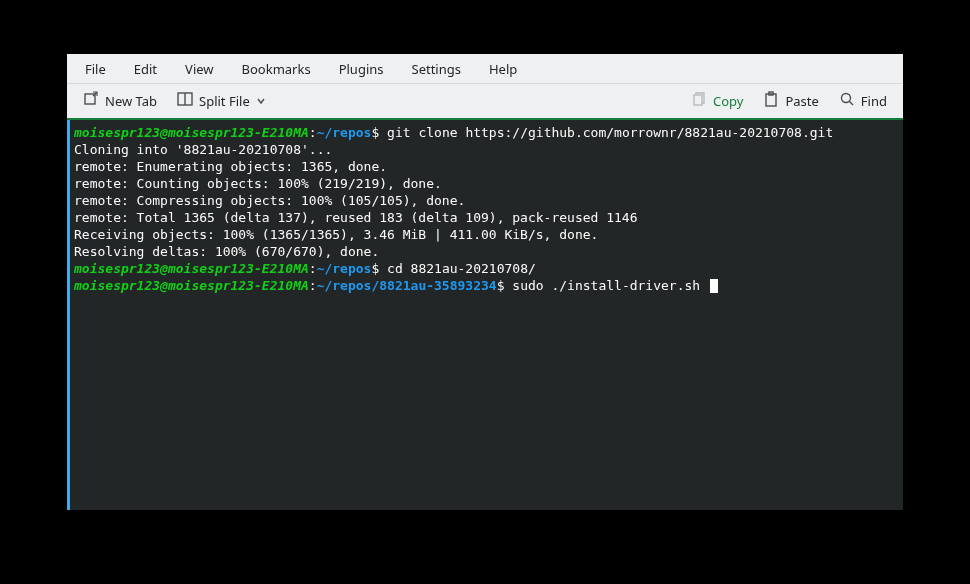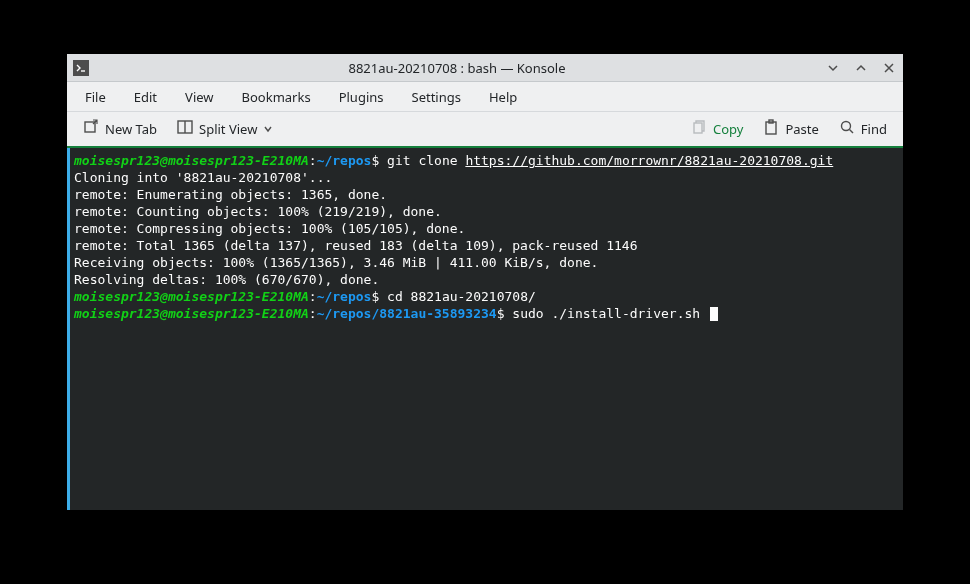--- a/index.html
+++ b/index.html
@@ -96,60 +96,34 @@
     font-size: 13px;
     line-height: 17px;
     color: #fcfcfc;
     overflow: hidden;
     border-left: 3px solid #3daee9;
     position: relative;
   }
   .term-line { white-space: pre; }
   .green { color: #11d116; font-weight: bold; font-style: italic; }
   .blue  { color: #1d99f3; font-weight: bold; }
-  .link  { color: #fcfcfc; text-decoration: underline; }
+  .link  { color: #fcfcfc; }
   .cursor {
     display: inline-block;
     width: 8px; height: 14px;
     background: #fcfcfc;
     vertical-align: text-bottom;
     margin-left: 2px;
   }
 </style>
 </head>
 <body>
 
 <div class="window">
 
-  <div class="titlebar">
-    <div class="title-icon">
-      <svg viewBox="0 0 10 10">
-          <path d="M1 2 L4 5 L1 8" stroke="#fff" stroke-width="1.4" fill="none"></path>
-          <path d="M5 8 L9 8" stroke="#fff" stroke-width="1.4"></path>
-        </svg>
-    </div>
-    <div class="title-text">8821au-20210708 : bash — Konsole</div>
-    <div class="title-controls">
-      <div class="title-btn">
-        <svg viewBox="0 0 14 14">
-            <path d="M3 5 L7 9 L11 5"></path>
-          </svg>
-      </div>
-      <div class="title-btn">
-        <svg viewBox="0 0 14 14">
-            <path d="M3 9 L7 5 L11 9"></path>
-          </svg>
-      </div>
-      <div class="title-btn">
-        <svg viewBox="0 0 14 14">
-            <path d="M3 3 L11 11 M11 3 L3 11"></path>
-          </svg>
-      </div>
-    </div>
-  </div>
 
   <div class="menubar">
     <div class="menu-item">File</div>
     <div class="menu-item">Edit</div>
     <div class="menu-item">View</div>
     <div class="menu-item">Bookmarks</div>
     <div class="menu-item">Plugins</div>
     <div class="menu-item">Settings</div>
     <div class="menu-item">Help</div>
   </div>
@@ -165,21 +139,21 @@
       </span>
       <span>New Tab</span>
     </div>
     <div class="tool-btn">
       <span>
         <svg viewBox="0 0 16 16">
             <rect x="1" y="2" width="14" height="12"></rect>
             <line x1="8" y1="2" x2="8" y2="14"></line>
           </svg>
       </span>
-      <span>Split View</span>
+      <span>Split File</span>
       <span class="chev">
         <svg viewBox="0 0 10 10">
             <path d="M2 3 L5 7 L8 3"></path>
           </svg>
       </span>
     </div>
     <div class="spacer"></div>
     <div class="tool-btn disabled">
       <span>
         <svg viewBox="0 0 16 16">

